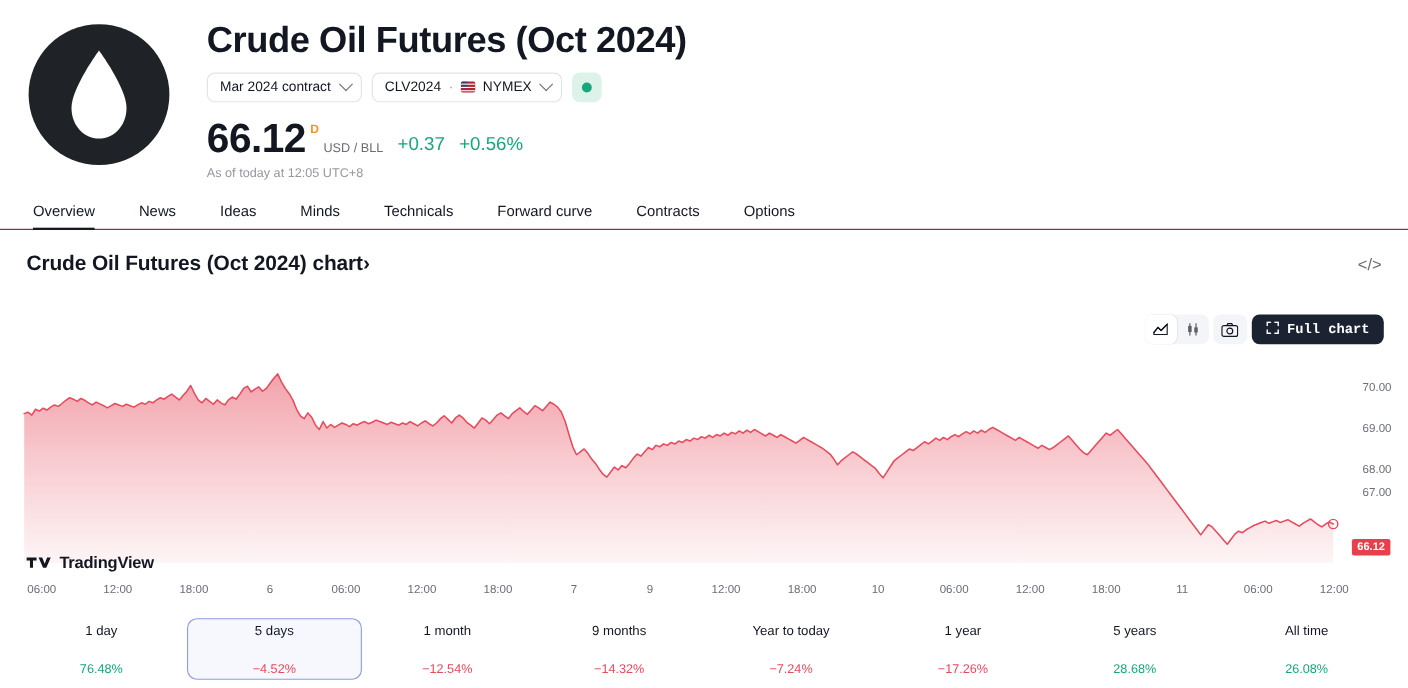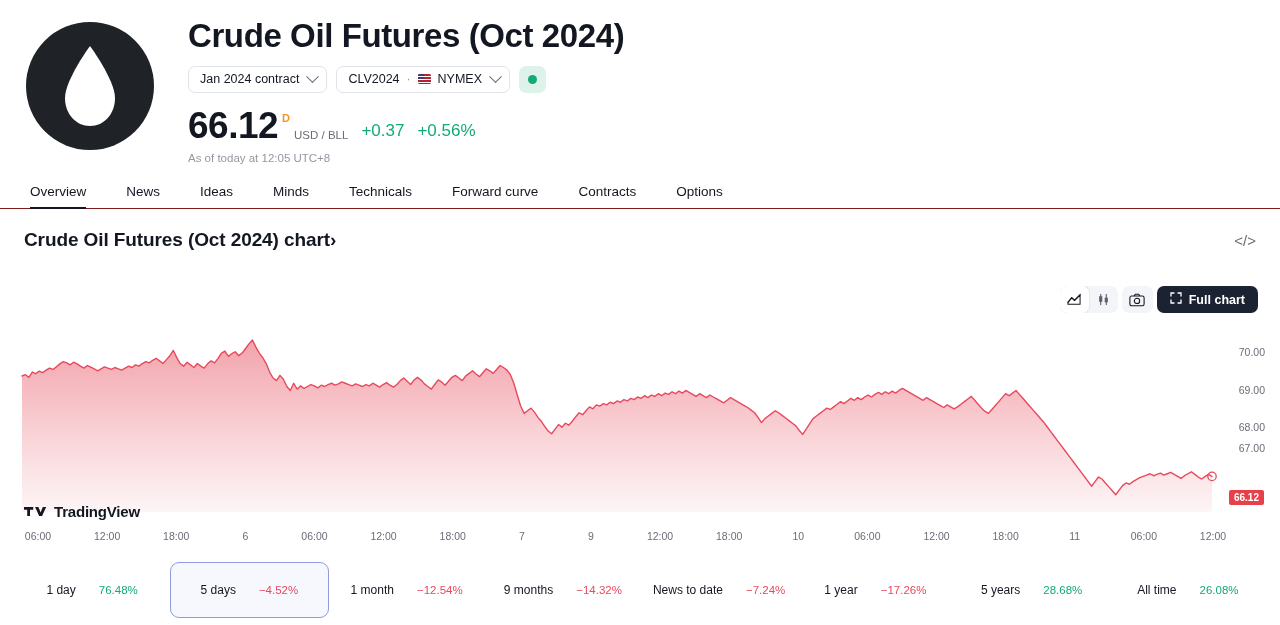--- a/index.html
+++ b/index.html
@@ -132,21 +132,21 @@
     padding: 20px 24px 0 24px;
   }
   .chart-title {
     font-size: 19px; font-weight: 700; color: #131722; letter-spacing: -0.1px;
     cursor: pointer;
   }
   .code-icon { color: #6a6d78; font-size: 15px; cursor: pointer; }
 
   .chart-toolbar {
     position: absolute; right: 22px; top: 286px;
-    display: flex; align-items: center; gap: 4px;
+    display: flex; align-items: center; gap: 4px; font-family: Liberation Mono, monospace;
   }
   .seg {
     display: flex; background: #f4f5f8; border-radius: 7px; overflow: hidden;
   }
   .seg-btn {
     width: 29px; height: 27px; display: flex; align-items: center; justify-content: center;
     cursor: pointer;
   }
   .seg-btn.on { background: #ffffff; border-radius: 7px; box-shadow: 0 0 0 1px #e6e8ef; }
   .icon-btn {
@@ -196,21 +196,21 @@
 
   
   .perf {
     position: absolute; left: 0; top: 562px;
     width: 1280px; height: 58px;
     display: flex;
     padding: 0 14px;
   }
   .perf-cell {
     flex: 1 1 0;
-    display: flex; flex-direction: row; align-items: center; justify-content: center;
+    display: flex; flex-direction: column; align-items: center; justify-content: center;
     gap: 23px; border-radius: 9px; cursor: pointer;
     height: 56px;
   }
   .perf-cell.selected {
     border: 1px solid #8e9ce0;
     background: #f7f8fe;
   }
   .perf-label { font-size: 12px; color: #131722; }
   .perf-val { font-size: 11.5px; font-weight: 500; }
   .up { color: #13a97a; }
@@ -228,21 +228,21 @@
         <path d="M31 2 C31 2 6 36 6 54 C6 70 17 82 31 82 C45 82 56 70 56 54 C56 36 31 2 31 2 Z" fill="#ffffff"></path>
       </svg>
     </div>
 
 
     <div class="head-main">
       <div class="title">Crude Oil Futures (Oct 2024)</div>
 
       <div class="chip-row">
         <div class="chip">
-          <span>Jan 2024 contract</span>
+          <span>Mar 2024 contract</span>
           <span class="chev"></span>
         </div>
 
         <div class="chip">
           <span>CLV2024</span>
           <span class="dot-sep">·</span>
           <span class="flag"></span>
           <span>NYMEX</span>
           <span class="chev"></span>
         </div>
@@ -379,21 +379,21 @@
     </div>
     <div class="perf-cell">
       <div class="perf-label">1 month</div>
       <div class="perf-val down">−12.54%</div>
     </div>
     <div class="perf-cell">
       <div class="perf-label">9 months</div>
       <div class="perf-val down">−14.32%</div>
     </div>
     <div class="perf-cell">
-      <div class="perf-label">News to date</div>
+      <div class="perf-label">Year to today</div>
       <div class="perf-val down">−7.24%</div>
     </div>
     <div class="perf-cell">
       <div class="perf-label">1 year</div>
       <div class="perf-val down">−17.26%</div>
     </div>
     <div class="perf-cell">
       <div class="perf-label">5 years</div>
       <div class="perf-val up">28.68%</div>
     </div>

